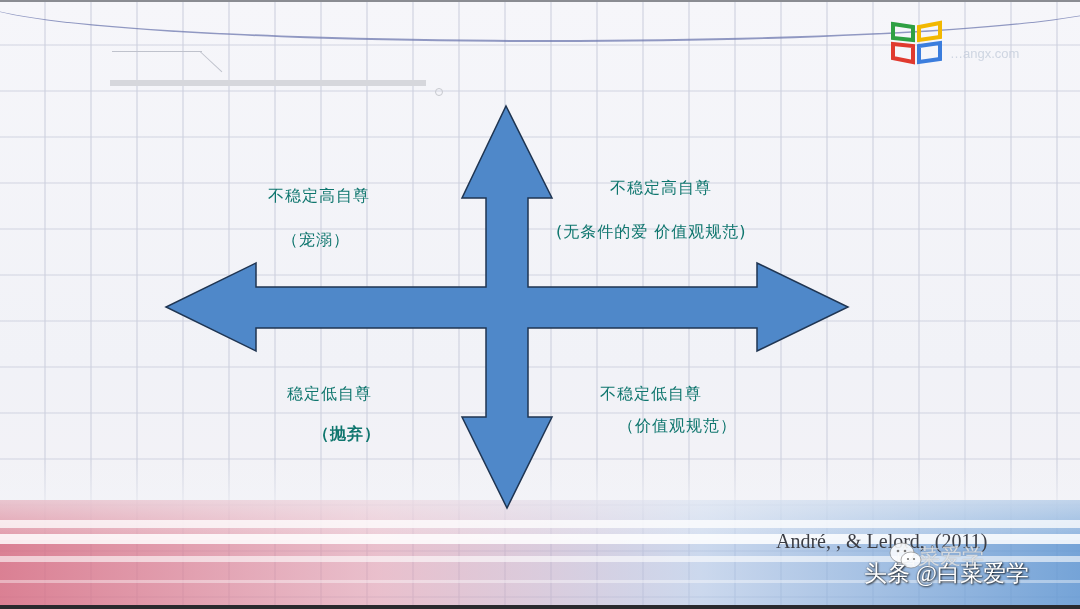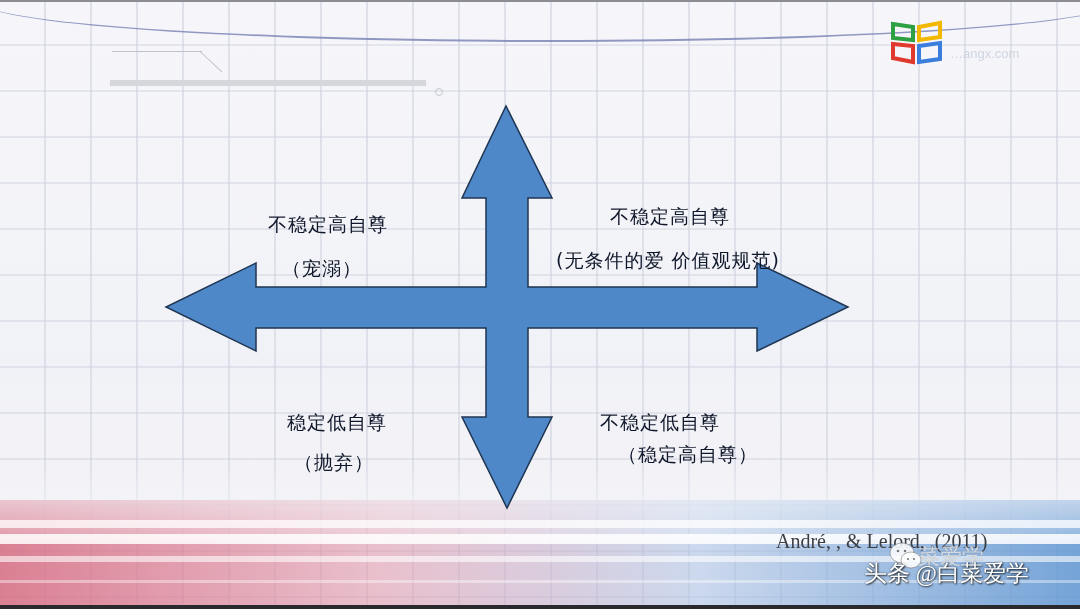--- a/index.html
+++ b/index.html
@@ -42,29 +42,29 @@
   .s3 { top: 556px; height: 6px; background: rgba(255,255,255,0.6); }
   .s4 { top: 580px; height: 3px; background: rgba(255,255,255,0.4); }
   .bottom-edge { position: absolute; left: 0; top: 605px; width: 1080px; height: 4px; background: #2a2a2e; }
 
   .logo { position: absolute; left: 890px; top: 18px; width: 54px; height: 50px; }
   .logo-text { position: absolute; left: 950px; top: 46px; font-size: 13px; color: rgba(190,200,215,0.7); font-family: "Liberation Sans", sans-serif; }
 
   .arrows { position: absolute; left: 0; top: 0; }
 
   .label {
-    position: absolute; color: #0f172a; font-size: 19px; line-height: 32px;
-    font-family: "DejaVu Sans", sans-serif; white-space: nowrap; letter-spacing: 1px; margin-top: 28px;
+    position: absolute; color: #0f766e; font-size: 16px; line-height: 32px;
+    font-family: "DejaVu Sans", sans-serif; white-space: nowrap; letter-spacing: 1px;
   }
   .q-tl-title { left: 268px; top: 180px; }
   .q-tl-sub { left: 282px; top: 224px; text-align: right; }
   .q-tr-title { left: 610px; top: 172px; }
   .q-tr-sub { left: 556px; top: 216px; }
   .q-bl-title { left: 287px; top: 378px; }
-  .q-bl-sub { left: 294px; top: 418px; }
+  .q-bl-sub { left: 313px; top: 418px; font-weight: bold; }
   .q-br-title { left: 600px; top: 378px; text-align: right; }
   .q-br-sub { left: 618px; top: 410px; }
 
   .citation {
     position: absolute; left: 776px; top: 530px; font-size: 20px; color: #3b3d44;
     font-family: Liberation Serif, serif; white-space: nowrap;
   }
   .watermark-faint {
     position: absolute; left: 896px; top: 542px; font-size: 22px; color: rgba(255,255,255,0.7);
     font-family: Liberation Sans, sans-serif; white-space: nowrap;
@@ -111,21 +111,21 @@
 <div class="label q-tl-title">不稳定高自尊</div>
 <div class="label q-tl-sub">（宠溺）</div>
 
 <div class="label q-tr-title">不稳定高自尊</div>
 <div class="label q-tr-sub">(无条件的爱  价值观规范)</div>
 
 <div class="label q-bl-title">稳定低自尊</div>
 <div class="label q-bl-sub">（抛弃）</div>
 
 <div class="label q-br-title">不稳定低自尊</div>
-<div class="label q-br-sub">（稳定高自尊）</div>
+<div class="label q-br-sub">（价值观规范）</div>
 
 <div class="citation">André, , &amp; Lelord, .(2011)</div>
 
 <div class="watermark-faint">白菜爱学</div>
 <svg class="wechat-icon" viewBox="0 0 34 30">
   <ellipse cx="13" cy="12" rx="12" ry="10" fill="rgba(255,255,255,0.85)" stroke="rgba(120,120,120,0.6)" stroke-width="1"></ellipse>
   <ellipse cx="22" cy="19" rx="10" ry="8" fill="rgba(255,255,255,0.85)" stroke="rgba(120,120,120,0.6)" stroke-width="1"></ellipse>
   <circle cx="9" cy="10" r="1.3" fill="#777"></circle>
   <circle cx="16" cy="10" r="1.3" fill="#777"></circle>
   <circle cx="19" cy="18" r="1.1" fill="#777"></circle>

